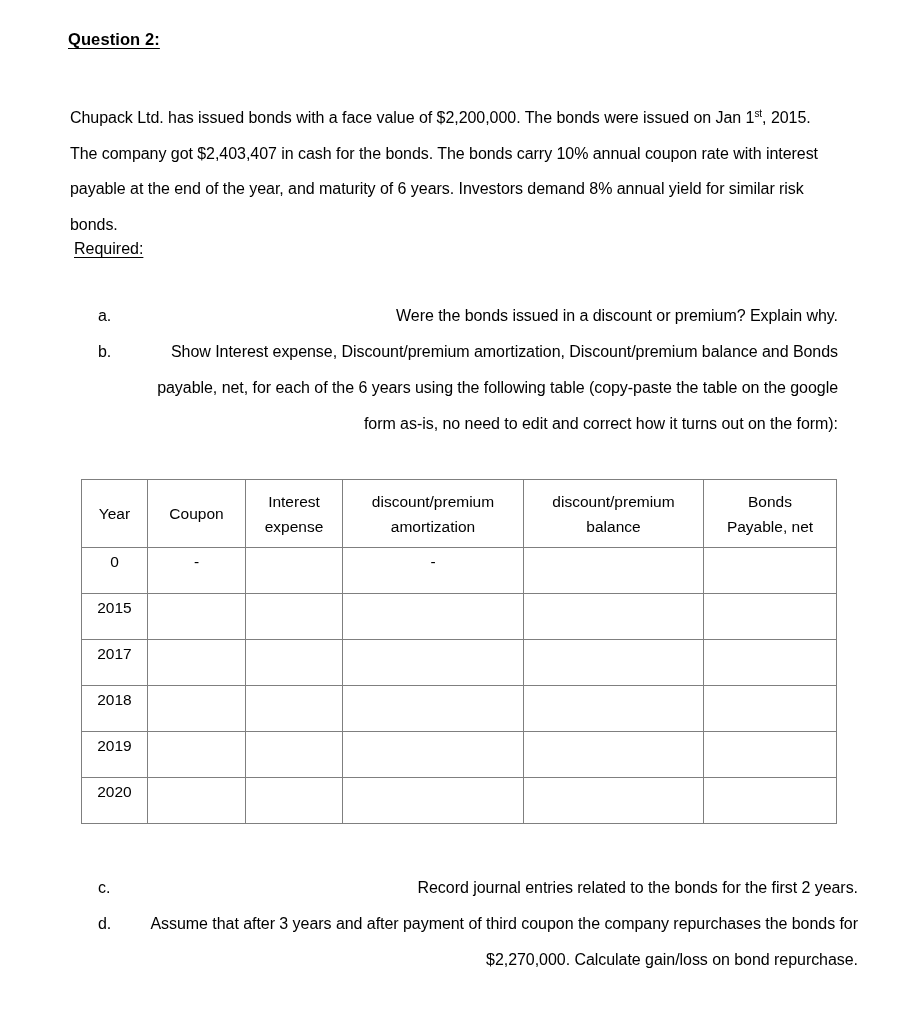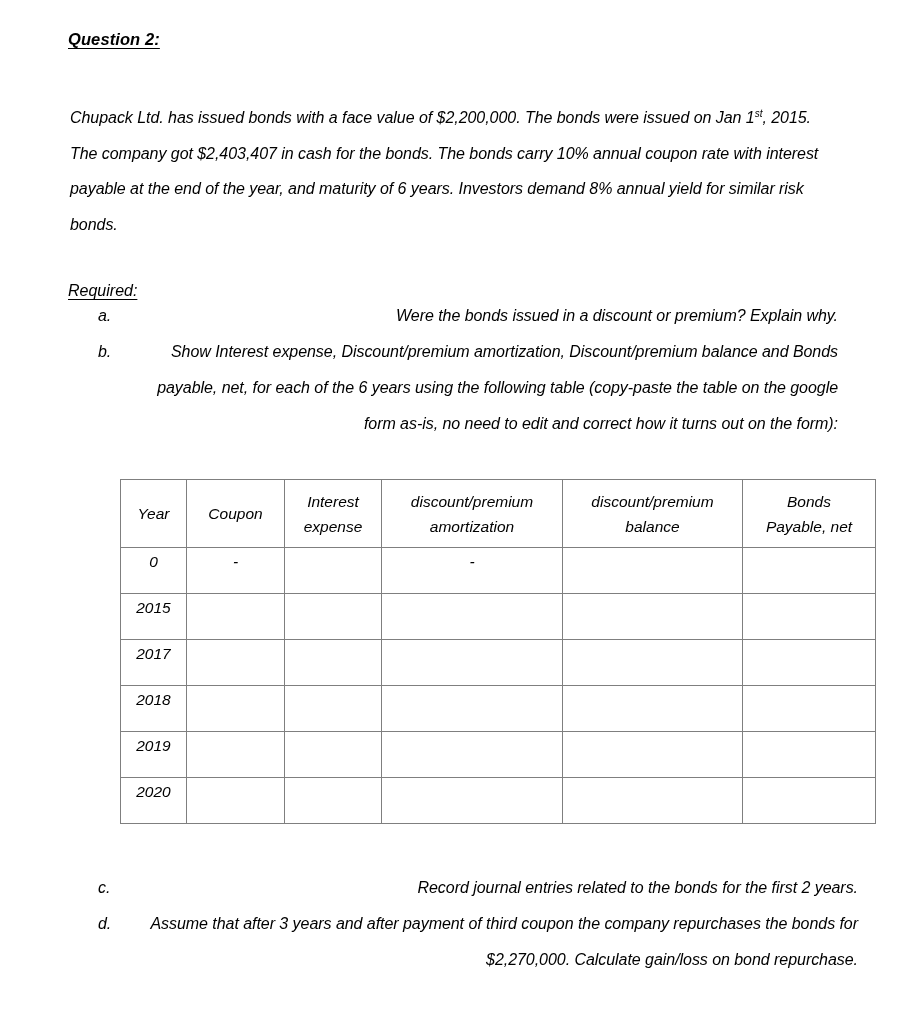--- a/index.html
+++ b/index.html
@@ -14,21 +14,20 @@
     color: #000000;
     overflow: hidden;
     position: relative;
   }
   .page {
     position: relative;
     width: 769px;
     height: 1024px;
     box-sizing: border-box;
     padding: 0;
-    font-style: italic;
   }
 
   
   .q-title {
     position: absolute;
     left: 68px;
     top: 30px;
     font-size: 16.5px;
     font-weight: bold;
     text-decoration: underline;
@@ -50,26 +49,25 @@
   }
   .intro sup {
     font-size: 10px;
     vertical-align: super;
     line-height: 0;
   }
 
   
   .required {
     position: absolute;
-    left: 68px;
+    left: 74px;
     top: 240px;
     font-size: 16px;
     text-decoration: underline;
     text-underline-offset: 3px;
-    margin-top: 42px;
   }
 
   
   .list-ab {
     position: absolute;
     left: 98px;
     top: 298px;
     width: 740px;
     font-size: 16px;
   }
@@ -103,21 +101,20 @@
     position: absolute;
     left: 81px;
     top: 479px;
     width: 755px;
   }
   table.bond-table {
     border-collapse: collapse;
     table-layout: fixed;
     width: 755px;
     font-size: 15.5px;
-    margin-left: 39px;
   }
   table.bond-table th,
   table.bond-table td {
     border: 1px solid #7f7f7f;
     padding: 0;
     vertical-align: top;
     text-align: center;
     font-weight: normal;
   }
   table.bond-table thead th {

